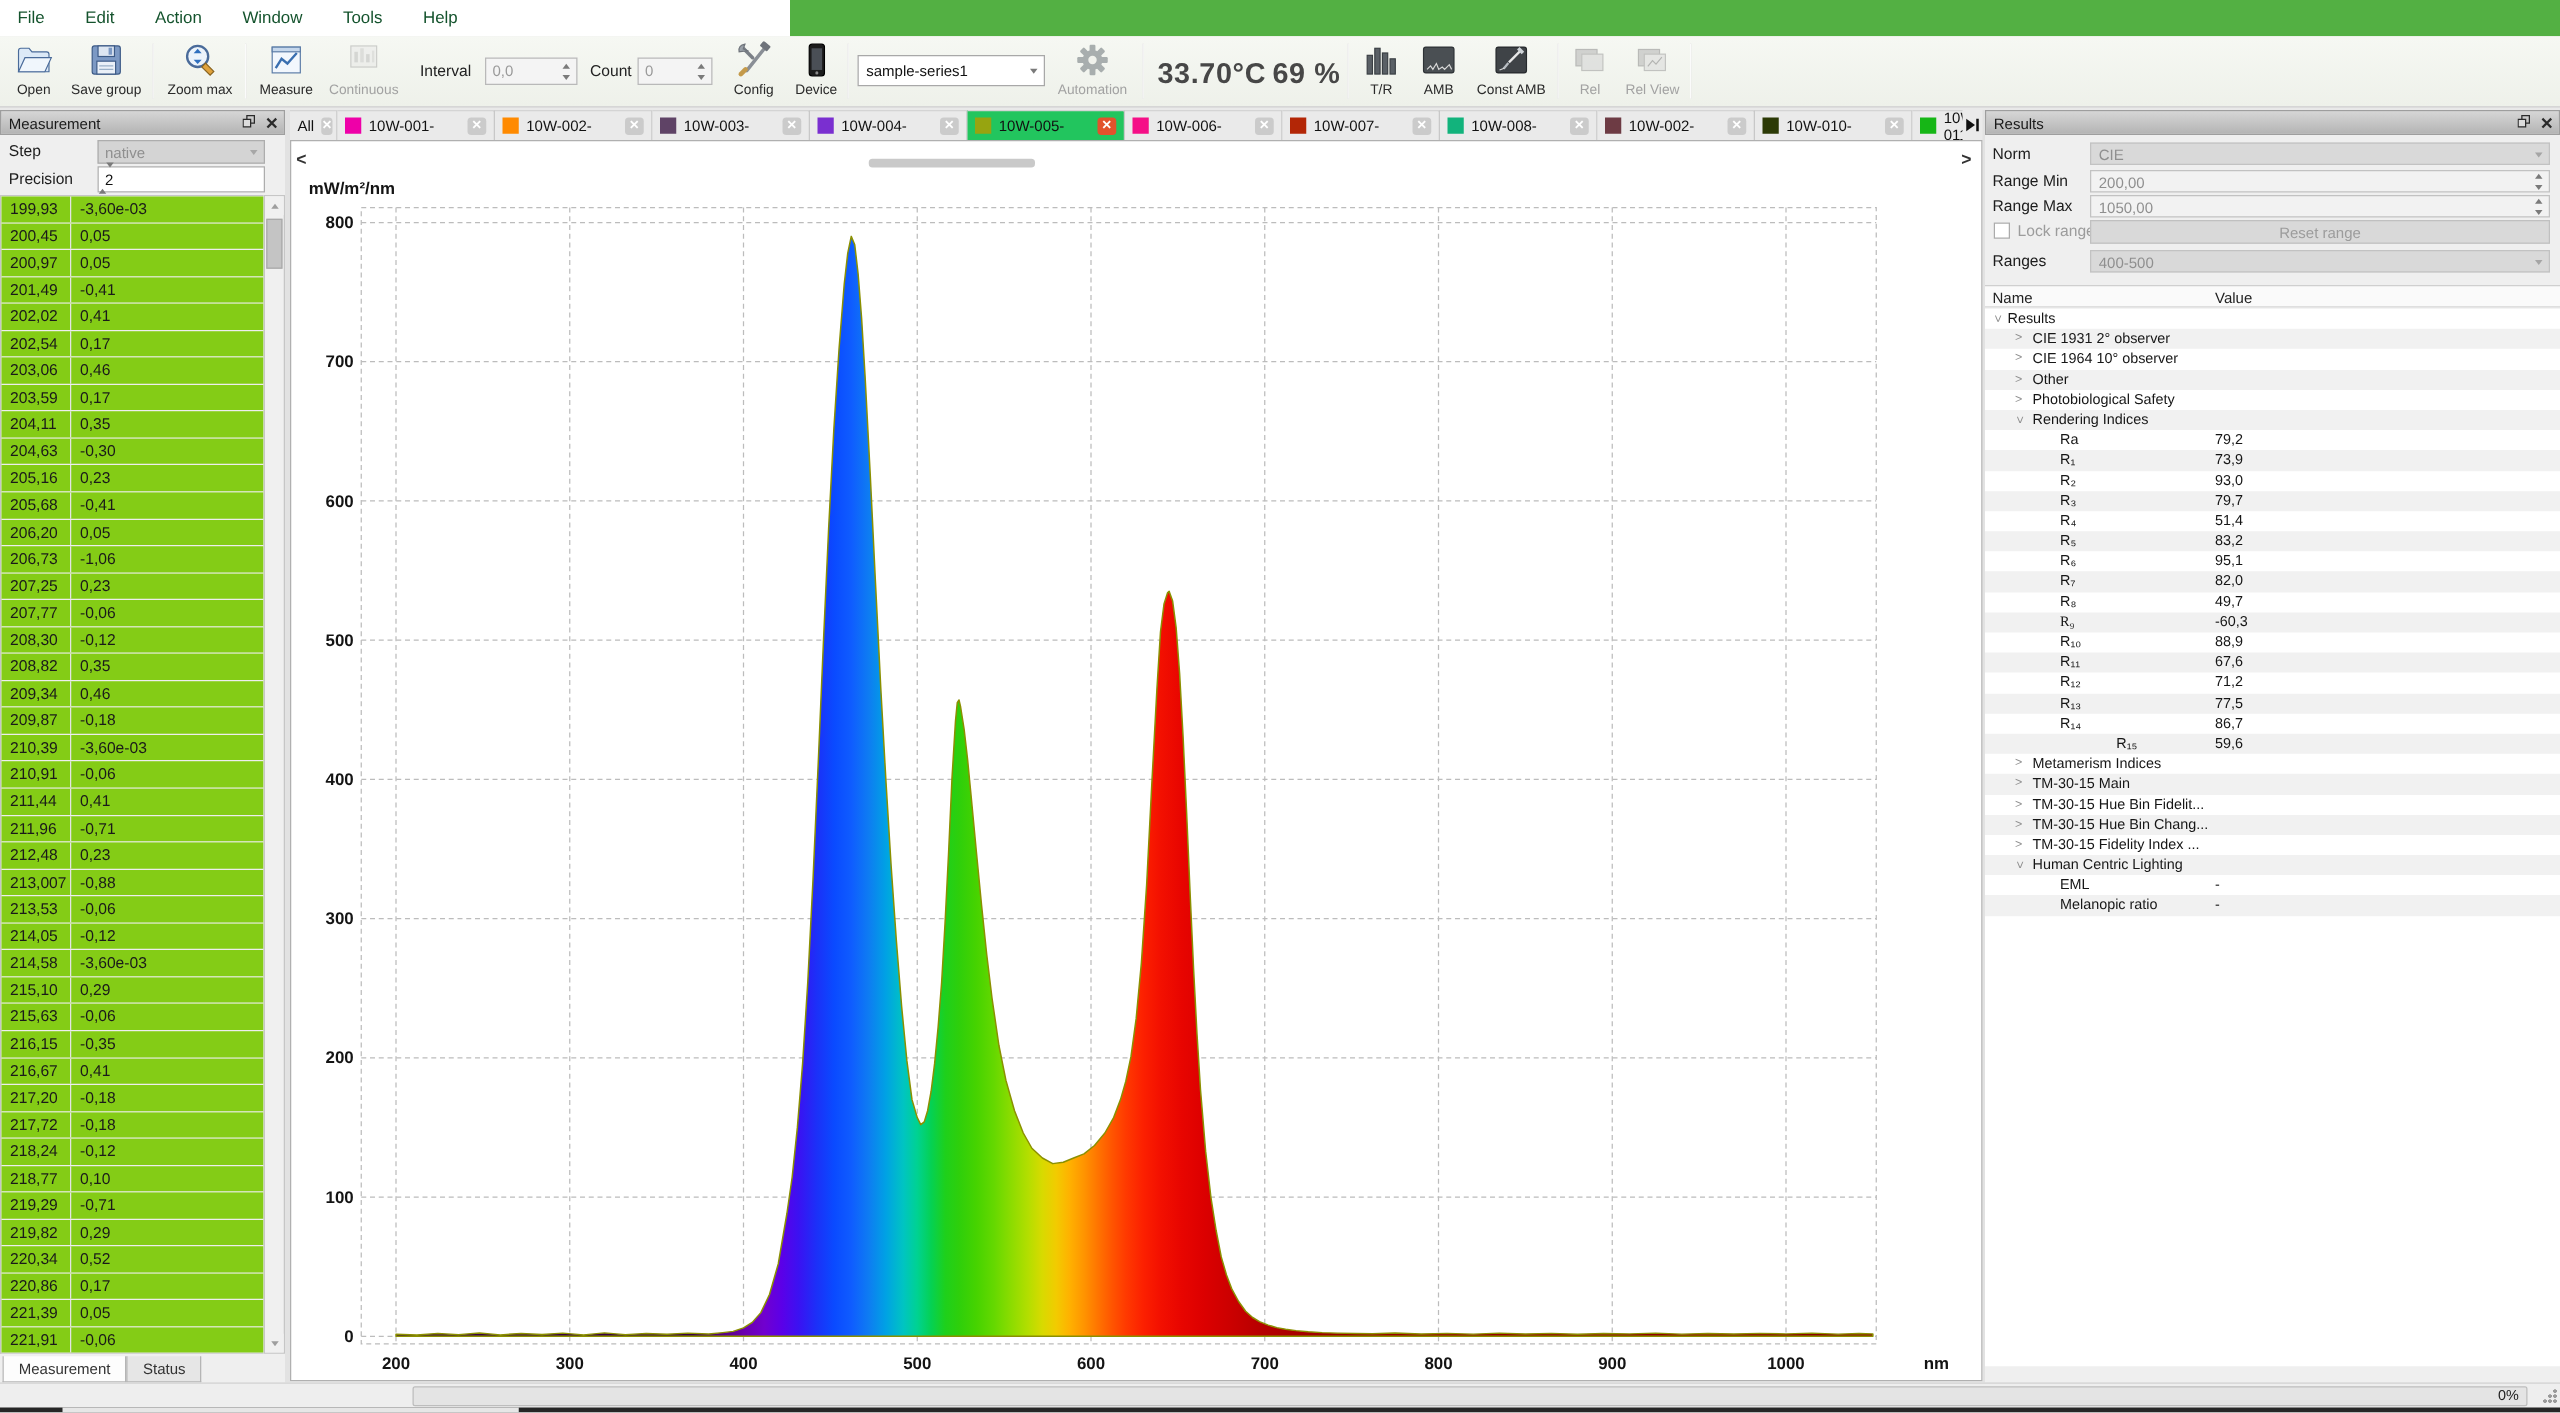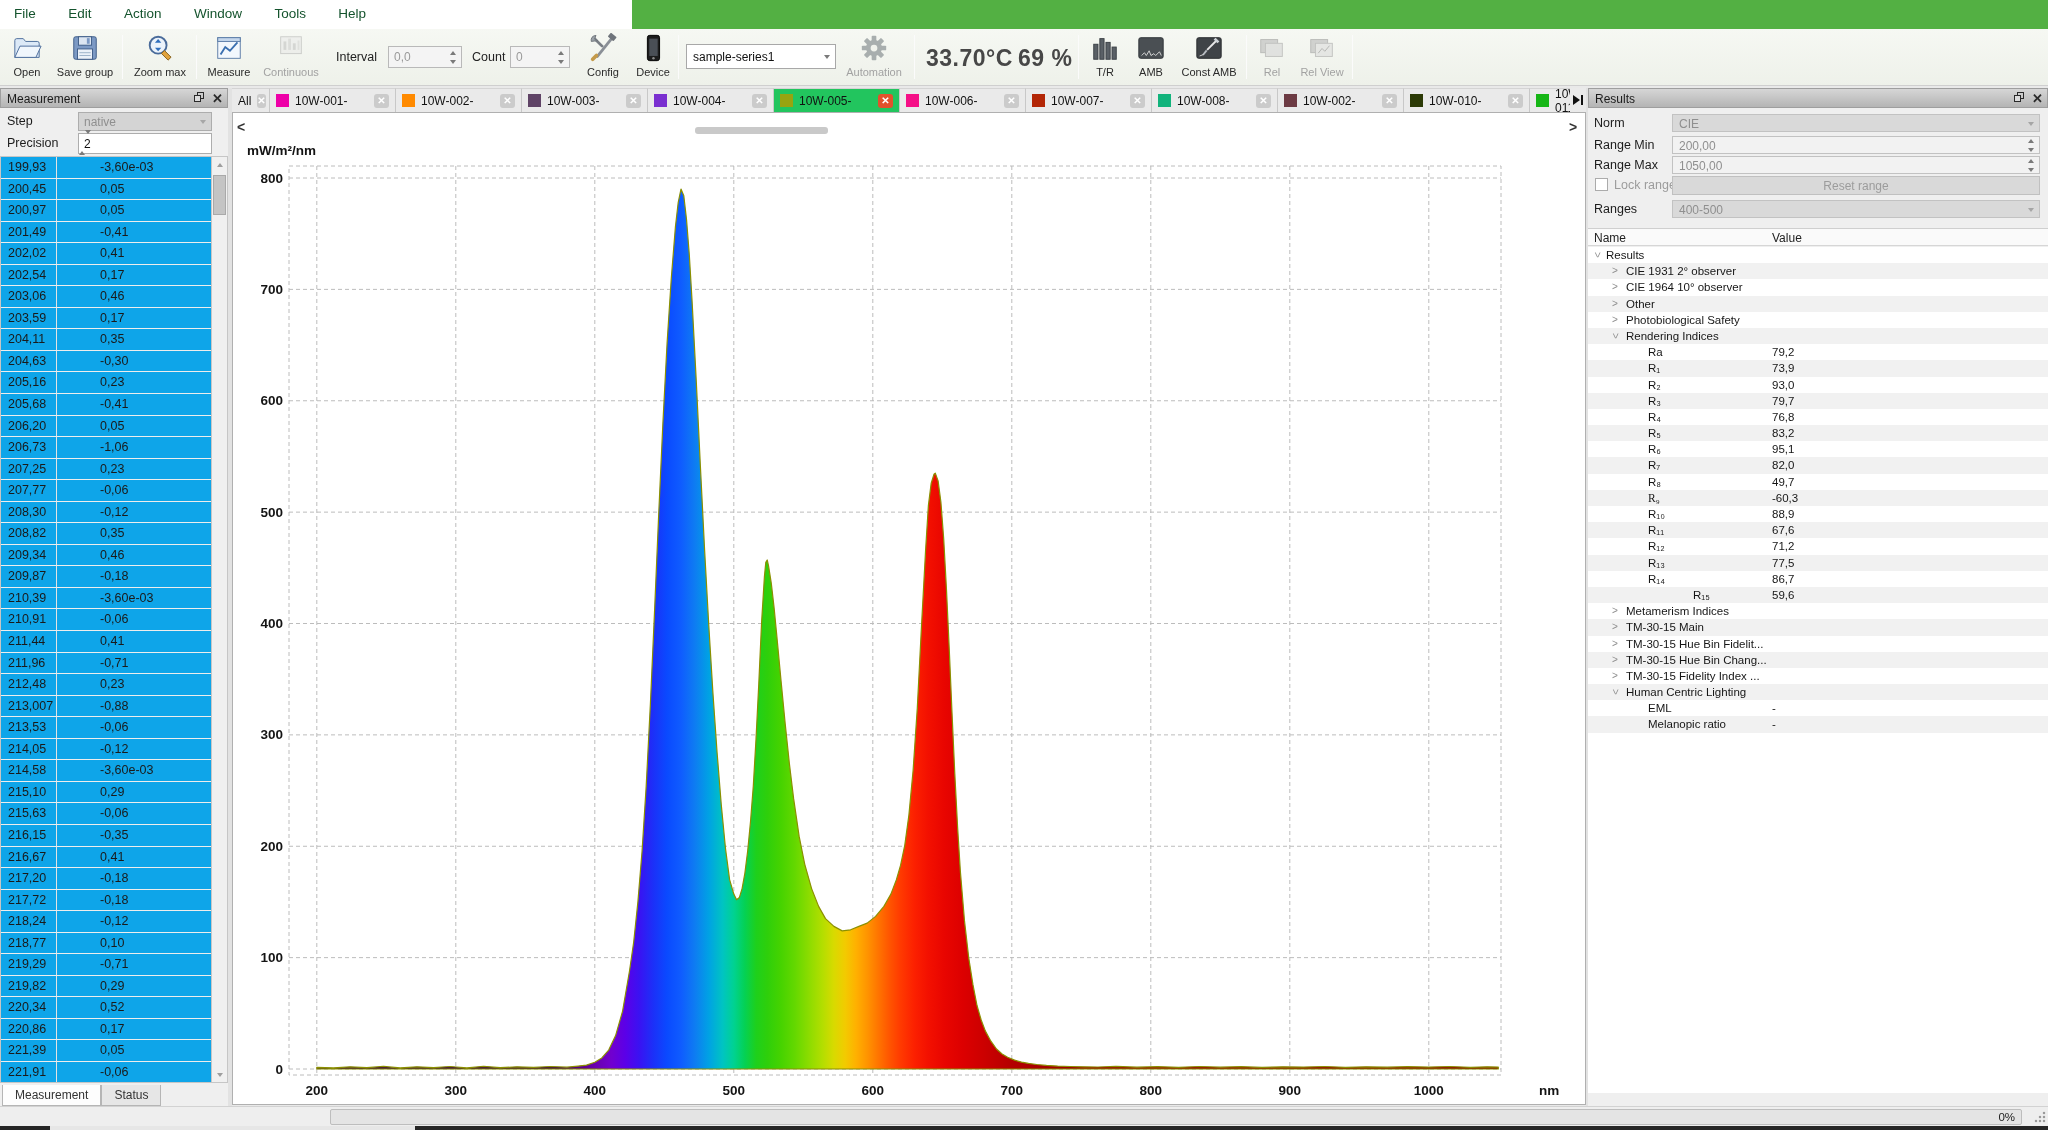--- a/index.html
+++ b/index.html
@@ -41,21 +41,21 @@
 .ptitle .closex { font-size:13px; font-weight:700; color:#2a2a2a; line-height:12px; }
 .formrow-label { font-size:12.5px; color:#1c1c1c; }
 #step-row { position:absolute; left:0; top:24px; width:228px; height:20px; }
 #prec-row { position:absolute; left:0; top:45px; width:228px; height:22px; }
 .lfield { position:absolute; left:78px; top:0; width:134px; height:19px; border:1px solid #adadad; }
 .lfield.disabled { background:#d4d4d4; }
 .lfield.white { background:#fff; }
 .lfield .fval { position:absolute; left:5px; top:2px; font-size:12px; }
 .lfield.disabled .fval { color:#8f8f8f; }
 #mtable { position:absolute; left:0; top:68px; width:211px; height:927px; background:#fff; border:1px solid #c6c6c6; border-right:none; overflow:hidden; }
-.mrow { display:flex; height:21.55px; line-height:20.5px; border-bottom:1px solid #ededed; background:#0ea5e9; font-size:12.5px;gap:36px; }
+.mrow { display:flex; height:21.55px; line-height:20.5px; border-bottom:1px solid #ededed; background:#84cc16; font-size:12.5px; }
 .mrow .c1 { width:56px; padding-left:7px; border-right:1px solid #e3e3e3; }
 .mrow .c2 { flex:1; padding-left:7px; }
 .vscroll { position:absolute; left:211px; top:68px; width:17px; height:927px; background:#f0f0f0; border:1px solid #c6c6c6; }
 .vscroll .sarr { position:absolute; left:0; width:15px; height:15px; display:flex; align-items:center; justify-content:center; background:#f0f0f0; }
 .vscroll .sthumb { position:absolute; left:1px; top:18px; width:13px; height:40px; background:#c4c4c4; border:1px solid #a9a9a9; }
 .btabs { position:absolute; left:2px; top:997px; height:21px; display:flex; font-size:12px; }
 .btab { padding:3px 12px 0 12px; height:21px; background:#e6e6e6; border:1px solid #b5b5b5; border-top:none; color:#333; }
 .btab.active { background:#fdfdfd; }
 
 
@@ -776,21 +776,21 @@
         <div class="trow">
           <span class="tname" style="left: 60px;">R₂</span>
           <span class="tval">93,0</span>
         </div>
         <div class="trow stripe">
           <span class="tname" style="left: 60px;">R₃</span>
           <span class="tval">79,7</span>
         </div>
         <div class="trow">
           <span class="tname" style="left: 60px;">R₄</span>
-          <span class="tval">76,8</span>
+          <span class="tval">51,4</span>
         </div>
         <div class="trow stripe">
           <span class="tname" style="left: 60px;">R₅</span>
           <span class="tval">83,2</span>
         </div>
         <div class="trow">
           <span class="tname" style="left: 60px;">R₆</span>
           <span class="tval">95,1</span>
         </div>
         <div class="trow stripe">

